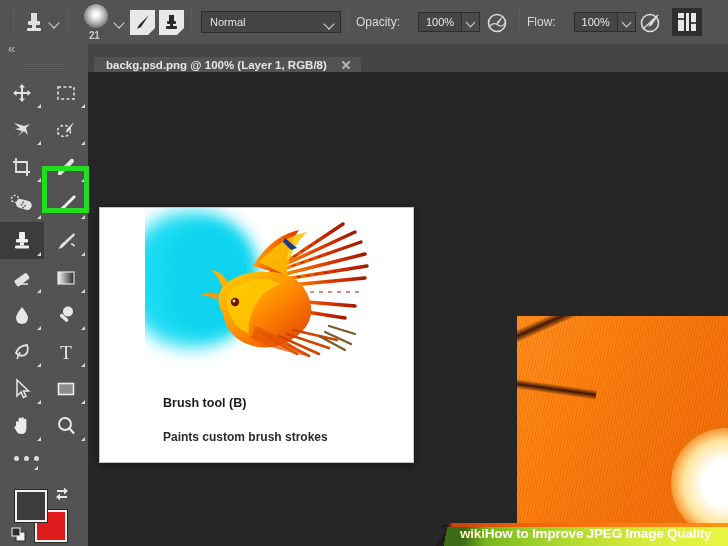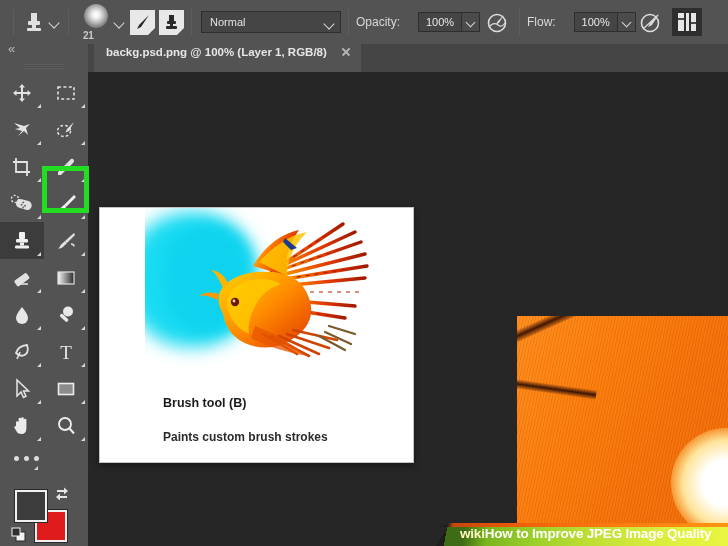--- a/index.html
+++ b/index.html
@@ -50,21 +50,21 @@
   .brush-preview {
     width: 34px; height: 38px; position: relative;
     margin-left: 2px;
   }
   .brush-blob {
     position: absolute; left: 6px; top: 1px;
     width: 24px; height: 24px; border-radius: 50%;
     background: radial-gradient(circle at 50% 45%, #ffffff 0%, #f2f2f2 18%, #b9b9b9 45%, #7d7d7d 70%, #5d5d5d 88%, #565656 100%);
   }
   .brush-size {
-    position: absolute; left: 5px; bottom: 0;
+    position: absolute; left: 11px; bottom: 0;
     font-size: 10px; font-weight: bold; color: #c9c9c9;
     letter-spacing: -0.3px;
   }
 
   .panel-btn {
     width: 25px; height: 25px;
     background: #e8e8e8;
     position: relative;
     margin-left: 4px;
     flex: 0 0 auto;
@@ -228,21 +228,21 @@
     width: 15px; height: 15px; cursor: pointer; z-index: 4;
   }
 
   
   #tab-bar {
     position: absolute; left: 88px; top: 44px;
     width: 640px; height: 28px;
     background: #454545;
   }
   #doc-tab {
-    position: absolute; left: 6px; top: 0;
+    position: absolute; left: 6px; top: 13px;
     height: 28px;
     background: #535353;
     display: flex; align-items: center;
     padding: 0 8px 12px 12px;
     cursor: pointer;
   }
   #doc-tab .title {
     font-size: 11.5px; color: #e6e6e6; white-space: nowrap;
     font-weight: bold;
   }

